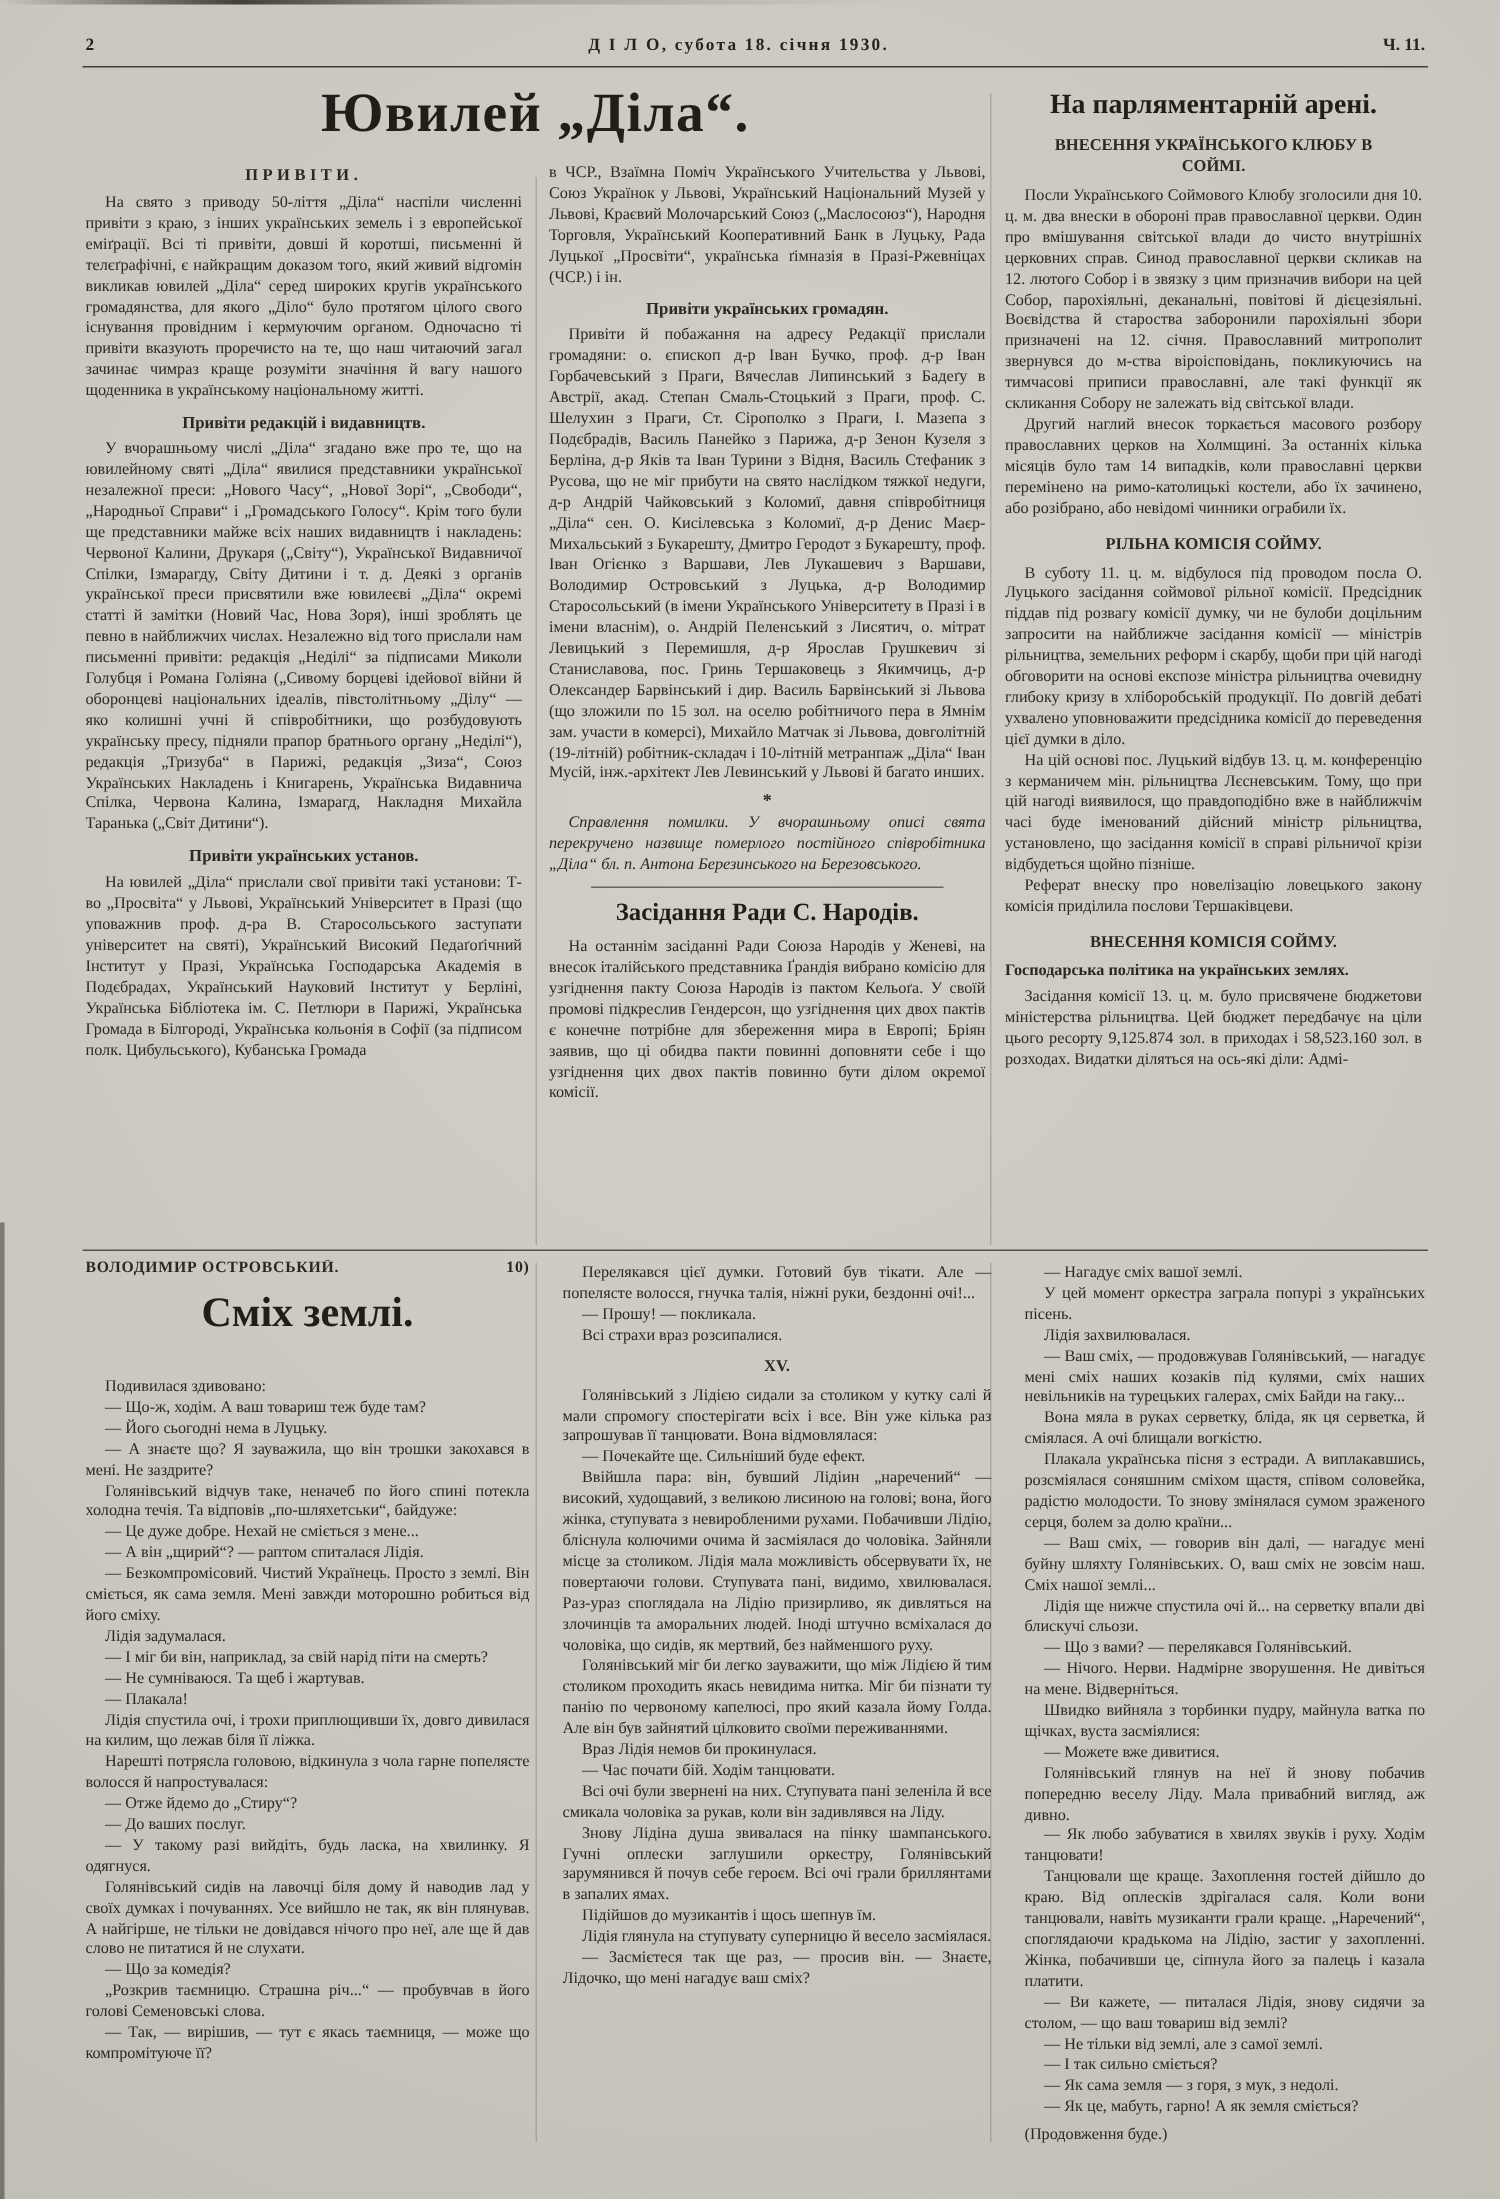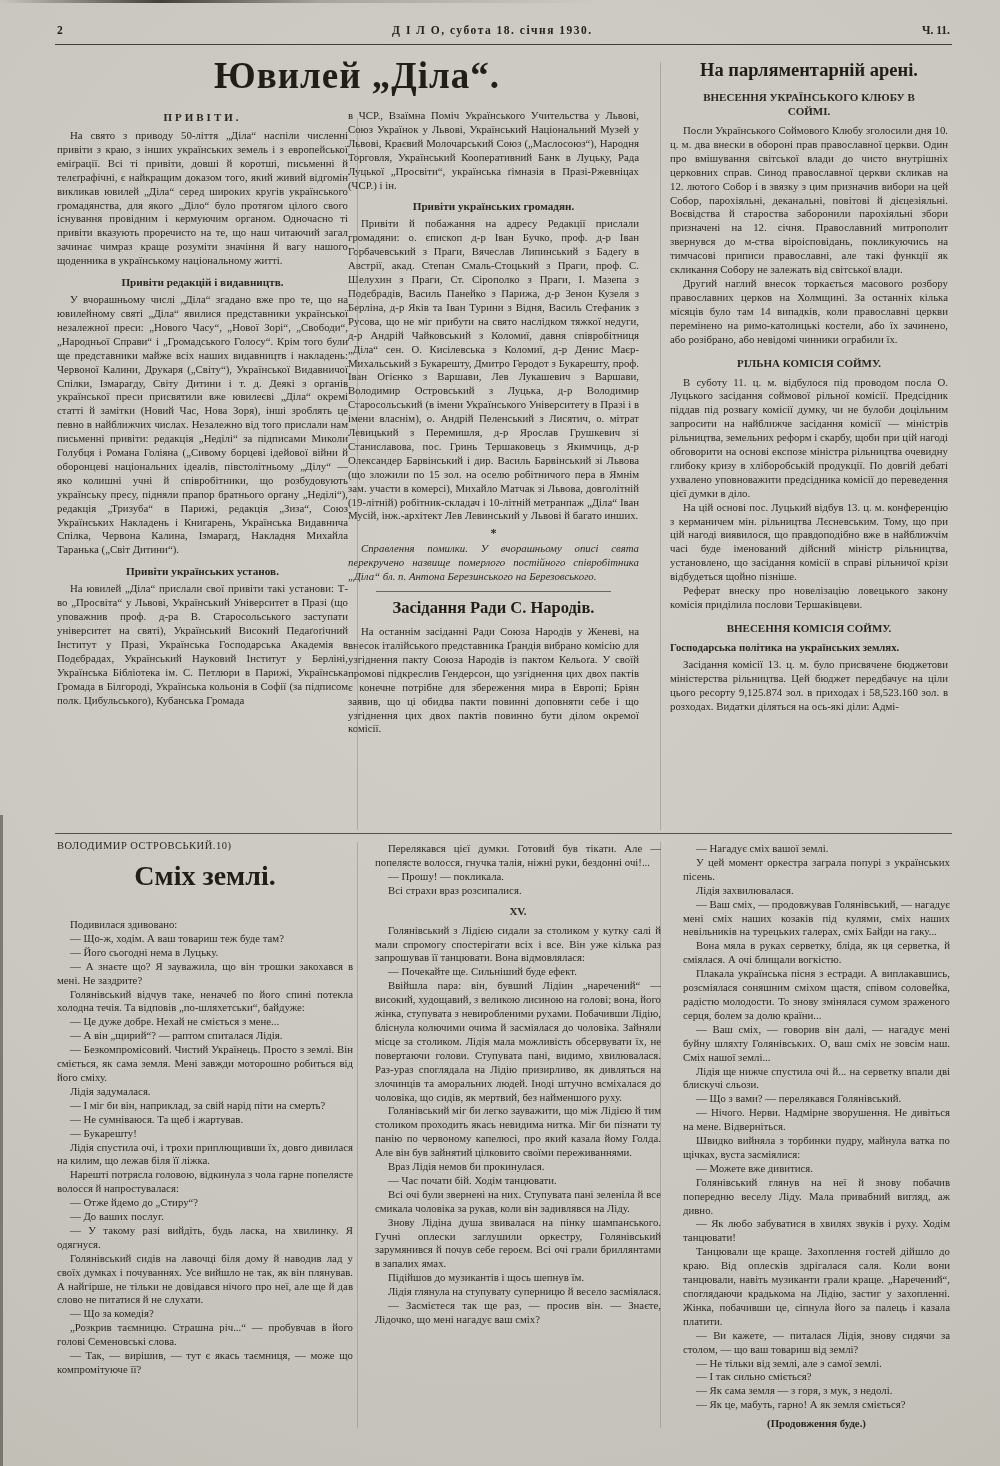--- a/index.html
+++ b/index.html
@@ -26,43 +26,43 @@
   .v2 { left:660px; top:62px; height:768px; }
   .v3 { left:357px; top:842px; height:586px; }
   .v4 { left:660px; top:842px; height:586px; }
 
   .jp, .fp { font-size:10.8px; line-height:13.9px; text-align:justify; text-indent:13px; }
   .noind { text-indent:0; }
   .corr { font-style:italic; }
 
   .jubilee { position:absolute; left:57px; top:54px; width:600px; height:778px; overflow:hidden; }
   .jub-title { font-size:37px; font-weight:bold; text-align:center; letter-spacing:1px; color:#211e19; margin:0 0 12px; }
-  .jub-cols { display:flex; }
+  .jub-cols { display:flex; gap:18px; }
   .tcol { width:291px; height:716px; overflow:hidden; }
   .h-caps { font-size:11px; font-weight:bold; text-align:center; letter-spacing:3px; margin:2px 0 6px; }
   .h-sub { font-size:11.2px; font-weight:bold; text-align:center; margin:8px 0 5px; }
   .star { text-align:center; font-weight:bold; font-size:12px; margin:3px 0 1px; }
   .mid-rule { position:static; border-top:1px solid #6a665e; margin:7px 28px 2px; }
   .league-title { font-size:16.5px; font-weight:bold; text-align:center; margin:6px 0 7px; color:#211e19; }
 
   .parl { position:absolute; left:670px; top:60px; width:278px; height:772px; overflow:hidden; }
   .parl-title { font-size:18.5px; font-weight:bold; text-align:center; margin:0 0 7px; color:#211e19; }
   .h-caps2 { font-size:11px; line-height:14px; font-weight:bold; text-align:center; margin:9px 14px 6px; }
   .h-subsub { font-size:10.8px; font-weight:bold; margin:2px 0 5px; }
 
   .feu { position:absolute; left:57px; right:50px; top:840px; height:590px; display:flex; gap:22px; }
   .fcol { overflow:hidden; }
   .f1 { width:296px; }
   .f2 { width:286px; padding-top:2px; }
   .f3 { flex:1; padding-top:2px; }
-  .byline { display:flex; font-weight:normal; font-size:10.5px; letter-spacing:.5px; }
+  .byline { display:flex; justify-content:space-between; font-weight:bold; font-size:10.5px; letter-spacing:.5px; }
   .feu-title { font-size:28px; font-weight:bold; text-align:center; margin:9px 0 26px; color:#211e19; }
   .chapter { text-align:center; font-weight:bold; font-size:11px; margin:7px 0; }
   .fp { margin:0; }
-  .tbc { text-align:center; font-weight:bold; text-indent:0; margin-top:5px; }
+  .tbc { text-align:left; font-weight:normal; text-indent:0; margin-top:5px; }
 </style>
 </head>
 <body>
 
 <div class="page">
   <div class="edge-top"></div>
   <div class="edge-left"></div>
 
   <header class="masthead">
     <span>2</span>
@@ -127,21 +127,21 @@
           <p class="fp">— Що-ж, ходім. А ваш товариш теж буде там?</p>
           <p class="fp">— Його сьогодні нема в Луцьку.</p>
           <p class="fp">— А знаєте що? Я зауважила, що він трошки закохався в мені. Не заздрите?</p>
           <p class="fp">Голянівський відчув таке, неначеб по його спині потекла холодна течія. Та відповів „по-шляхетськи“, байдуже:</p>
           <p class="fp">— Це дуже добре. Нехай не сміється з мене...</p>
           <p class="fp">— А він „щирий“? — раптом спиталася Лідія.</p>
           <p class="fp">— Безкомпромісовий. Чистий Українець. Просто з землі. Він сміється, як сама земля. Мені завжди моторошно робиться від його сміху.</p>
           <p class="fp">Лідія задумалася.</p>
           <p class="fp">— І міг би він, наприклад, за свій нарід піти на смерть?</p>
           <p class="fp">— Не сумніваюся. Та щеб і жартував.</p>
-          <p class="fp">— Букарешту!</p>
+          <p class="fp">— Плакала!</p>
           <p class="fp">Лідія спустила очі, і трохи приплющивши їх, довго дивилася на килим, що лежав біля її ліжка.</p>
           <p class="fp">Нарешті потрясла головою, відкинула з чола гарне попелясте волосся й напростувалася:</p>
           <p class="fp">— Отже йдемо до „Стиру“?</p>
           <p class="fp">— До ваших послуг.</p>
           <p class="fp">— У такому разі вийдіть, будь ласка, на хвилинку. Я одягнуся.</p>
           <p class="fp">Голянівський сидів на лавочці біля дому й наводив лад у своїх думках і почуваннях. Усе вийшло не так, як він плянував. А найгірше, не тільки не довідався нічого про неї, але ще й дав слово не питатися й не слухати.</p>
           <p class="fp">— Що за комедія?</p>
           <p class="fp">„Розкрив таємницю. Страшна річ...“ — пробувчав в його голові Семеновські слова.</p>
           <p class="fp">— Так, — вирішив, — тут є якась таємниця, — може що компромітуюче її?</p>
         </div>

